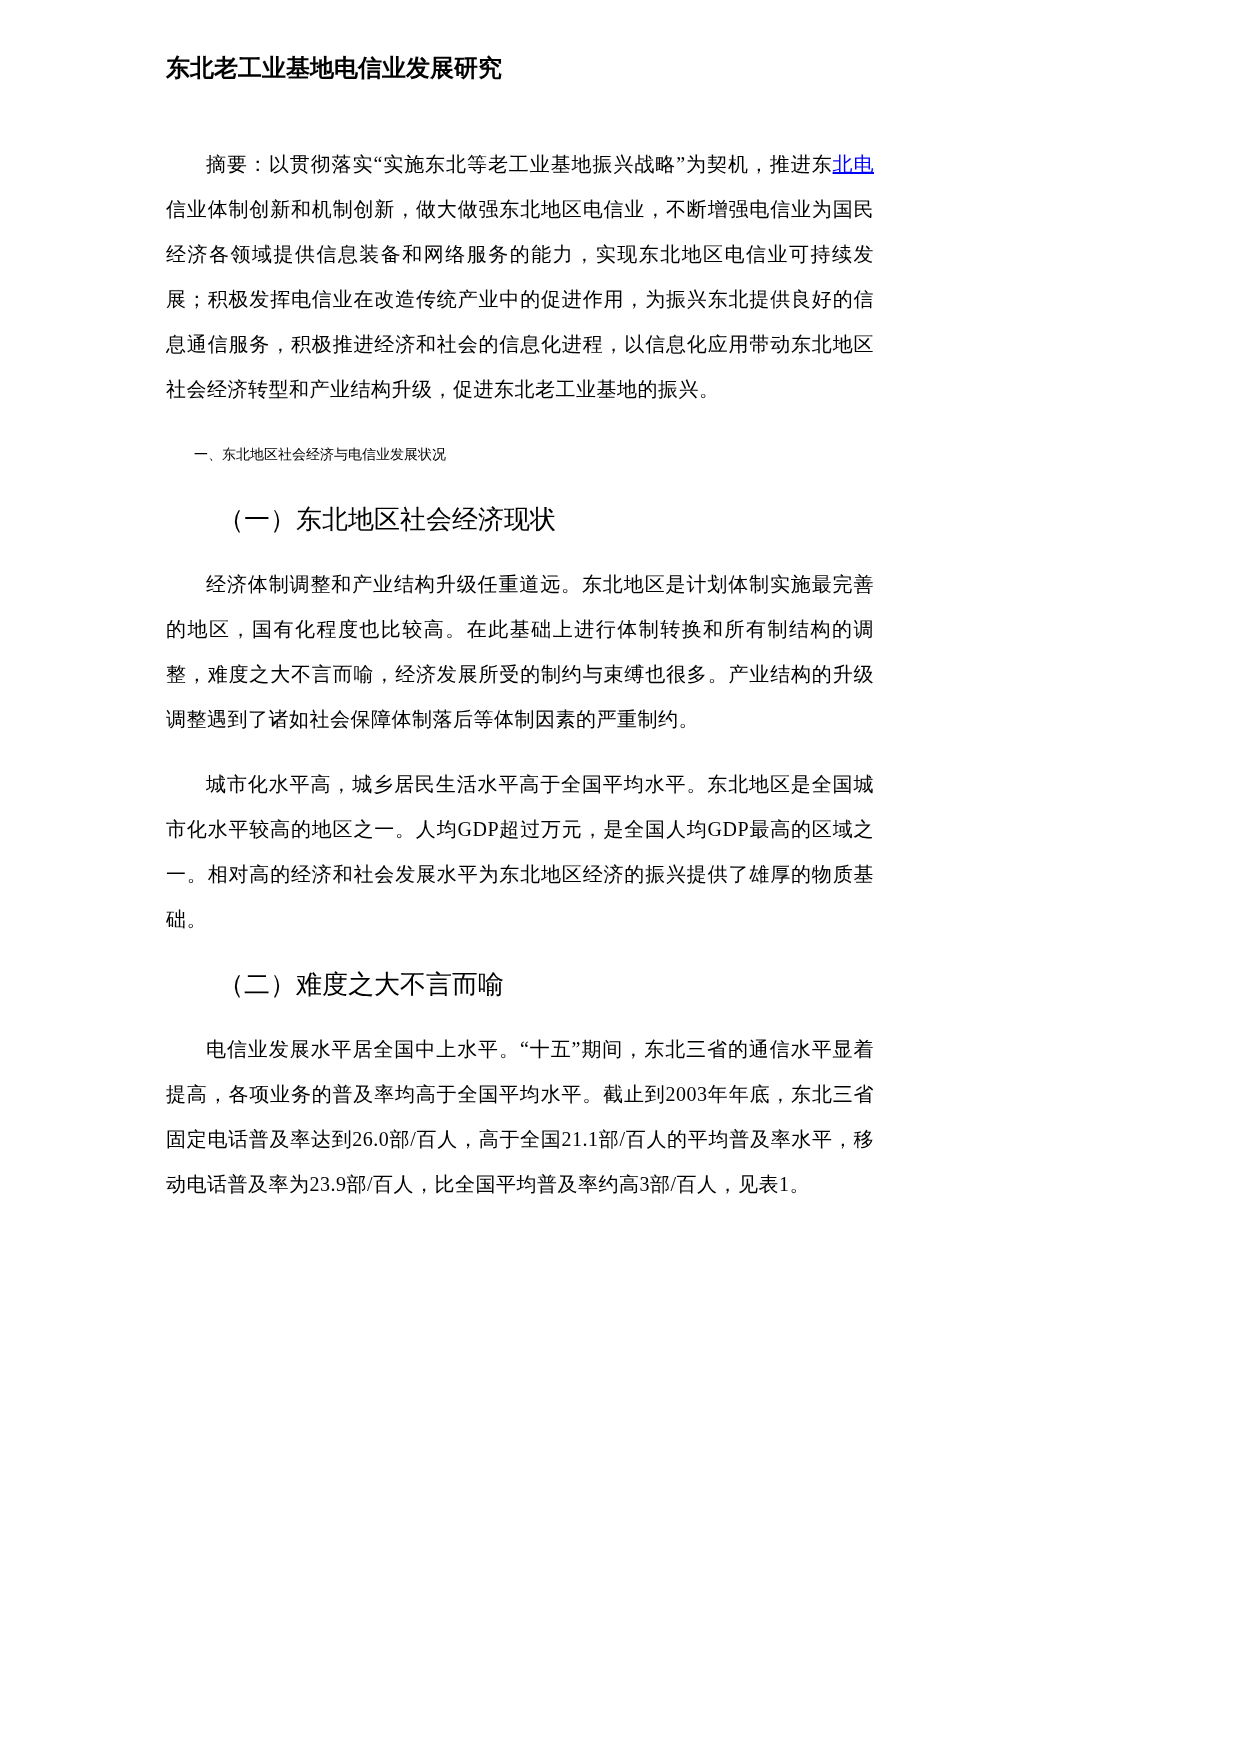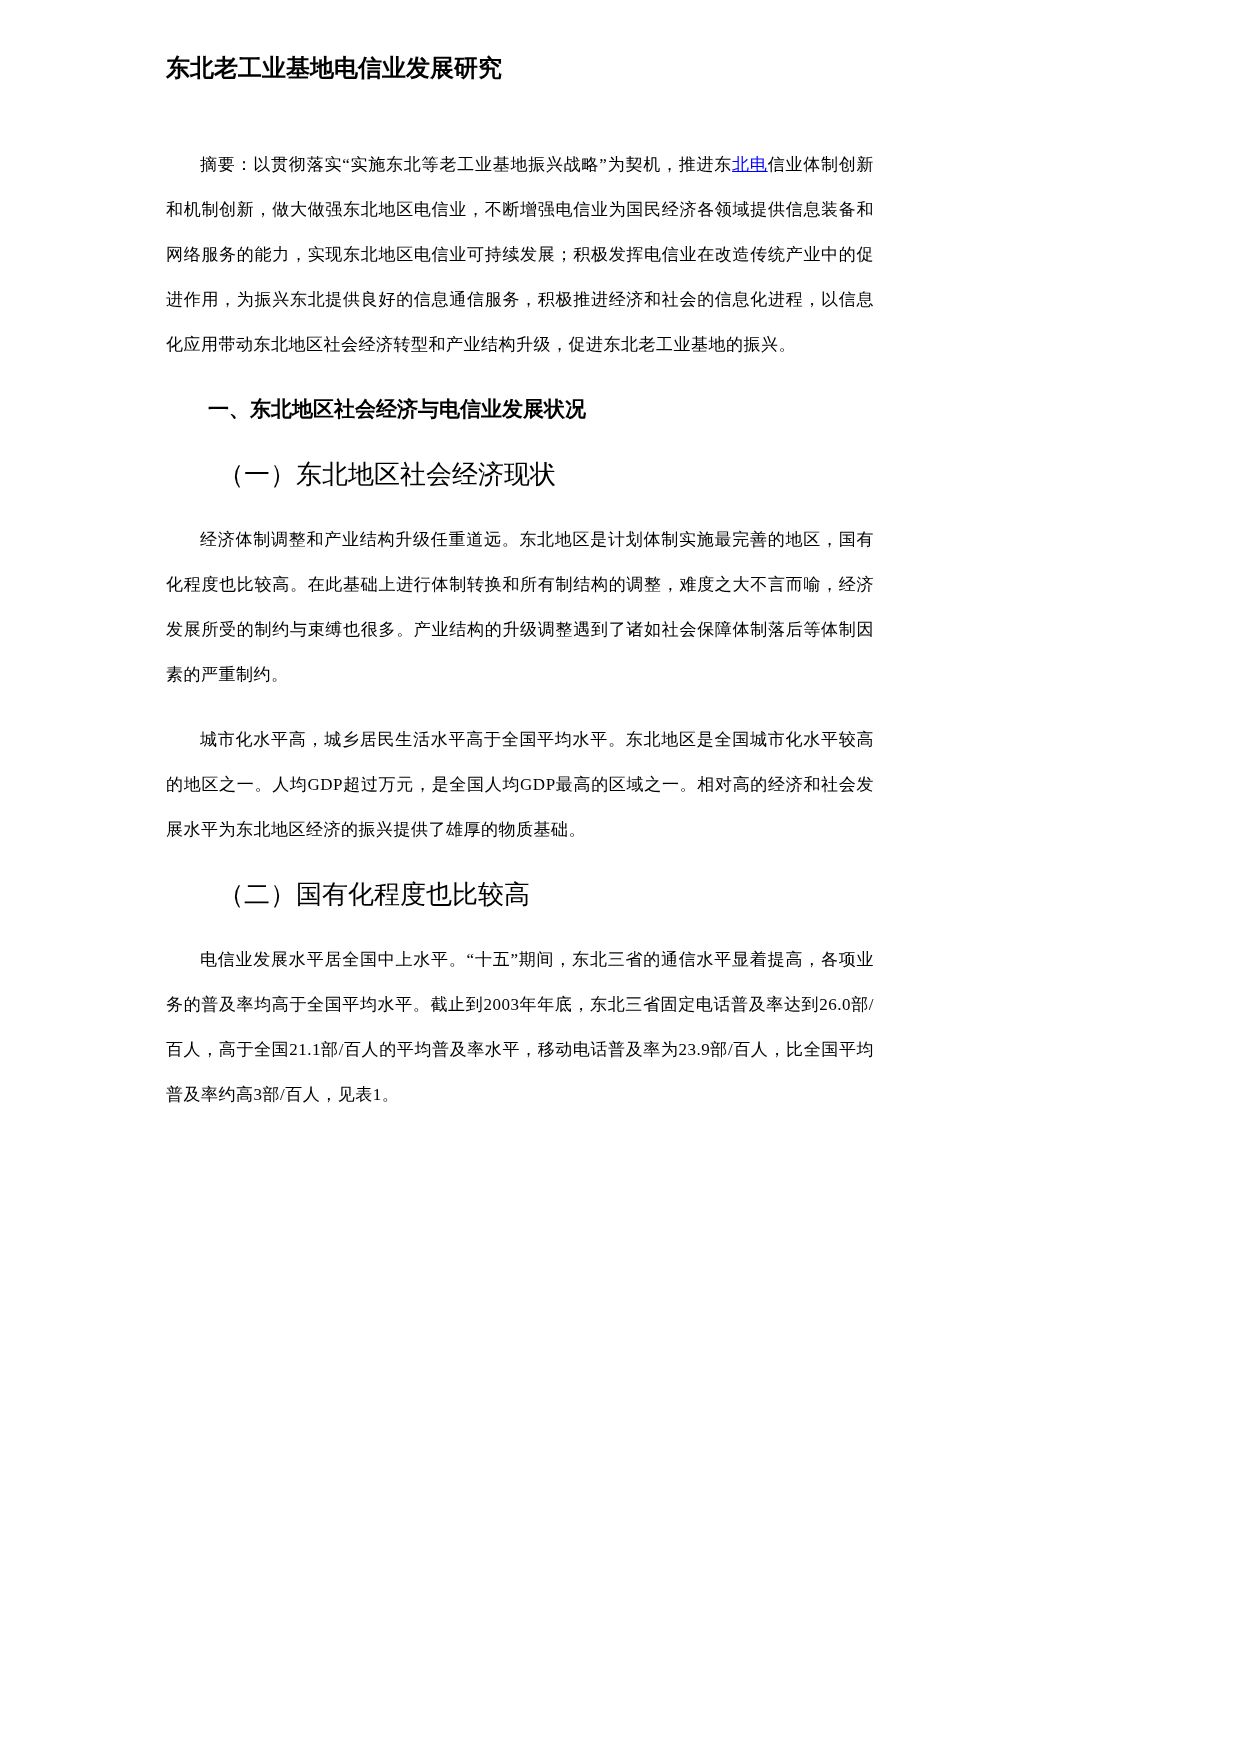--- a/index.html
+++ b/index.html
@@ -22,30 +22,30 @@
     background: #ffffff;
   }
   .doc-title {
     font-size: 24px;
     font-weight: bold;
     margin: 0 0 58px 0;
     line-height: 32px;
     text-indent: 0;
   }
   .para {
-    font-size: 17px;
+    font-size: 20px;
     line-height: 45px;
     margin: 0 0 20px 0;
     text-indent: 2em;
     text-align: justify;
     letter-spacing: 0.5px;
   }
   .sec-heading {
-    font-size: 21px;
-    font-weight: bold;
+    font-size: 14px;
+    font-weight: normal;
     line-height: 45px;
     margin: 0 0 20px 0;
     text-indent: 2em;
   }
   .sub-heading {
     font-size: 26px;
     font-weight: normal;
     line-height: 45px;
     margin: 0 0 20px 0;
     text-indent: 2em;
@@ -69,19 +69,19 @@
 
   <h2 class="sec-heading">一、东北地区社会经济与电信业发展状况</h2>
 
   <h3 class="sub-heading">（一）东北地区社会经济现状</h3>
 
 
   <p class="para">经济体制调整和产业结构升级任重道远。东北地区是计划体制实施最完善的地区，国有化程度也比较高。在此基础上进行体制转换和所有制结构的调整，难度之大不言而喻，经济发展所受的制约与束缚也很多。产业结构的升级调整遇到了诸如社会保障体制落后等体制因素的严重制约。</p>
 
   <p class="para">城市化水平高，城乡居民生活水平高于全国平均水平。东北地区是全国城市化水平较高的地区之一。人均GDP超过万元，是全国人均GDP最高的区域之一。相对高的经济和社会发展水平为东北地区经济的振兴提供了雄厚的物质基础。</p>
 
-  <h3 class="sub-heading">（二）国有化程度也比较高</h3>
+  <h3 class="sub-heading">（二）难度之大不言而喻</h3>
 
 
 
   <p class="para">电信业发展水平居全国中上水平。“十五”期间，东北三省的通信水平显着提高，各项业务的普及率均高于全国平均水平。截止到2003年年底，东北三省固定电话普及率达到26.0部/百人，高于全国21.1部/百人的平均普及率水平，移动电话普及率为23.9部/百人，比全国平均普及率约高3部/百人，见表1。</p>
 
 </div>
 
 </body></html>

